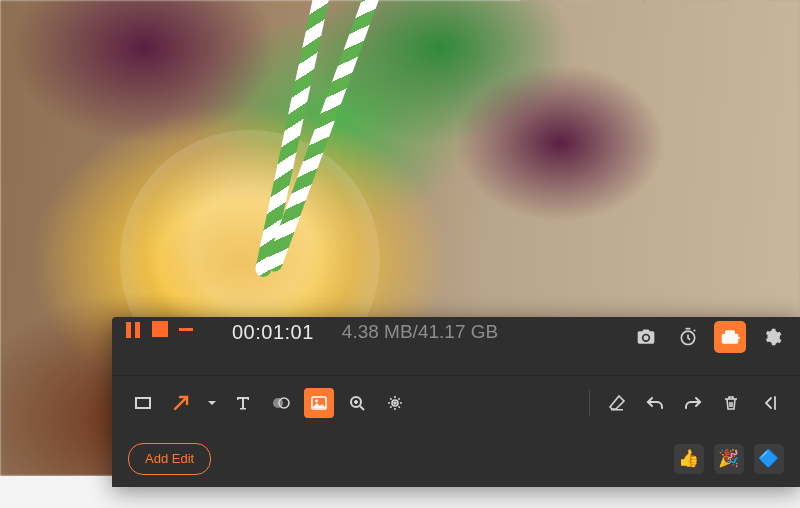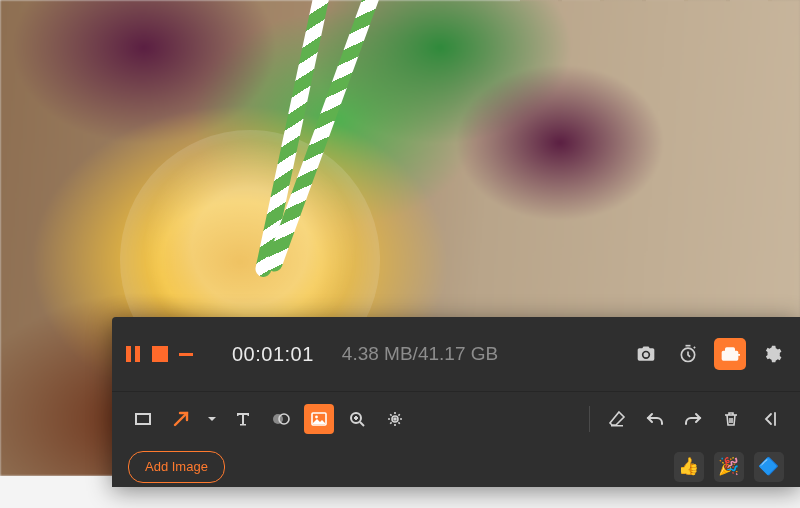--- a/index.html
+++ b/index.html
@@ -29,21 +29,21 @@
     box-shadow:inset 0 0 60px rgba(255,255,255,.25)}
   .footer-strip{position:absolute;left:0;right:0;bottom:0;height:32px;background:#f4f4f4}
 
   
   .panel{
     position:absolute;left:112px;bottom:21px;width:688px;height:170px;
     background:#2f2f2f;color:#d7d7d7;border-top-left-radius:4px;
     box-shadow:0 4px 24px rgba(0,0,0,.45);
     display:flex;flex-direction:column;
   }
-  .row1{height:50px;display:flex;align-items:center;padding:12px 12px;gap:10px;border-bottom:1px solid #262626}
+  .row1{height:50px;display:flex;align-items:flex-start;padding:4px 12px;gap:10px;border-bottom:1px solid #262626}
   .ctrl{display:inline-flex;align-items:center;justify-content:center;color:#ff6a2b;cursor:pointer}
   .timer{margin-left:28px;font-size:20px;color:#eaeaea;font-weight:500;letter-spacing:.5px}
   .size{margin-left:18px;font-size:19px;color:#8d8d8d}
   .spacer{flex:1}
   .toolicon{width:32px;height:32px;display:inline-flex;align-items:center;justify-content:center;border-radius:5px;cursor:pointer;color:#cfcfcf}
   .toolicon.hot{background:#ff7a2e;color:#fff}
   svg{display:block}
 
   .row2{height:54px;display:flex;align-items:center;padding:0 16px;gap:8px}
   .tbtn{width:30px;height:30px;display:inline-flex;align-items:center;justify-content:center;border-radius:4px;cursor:pointer;color:#d4d4d4}
@@ -200,21 +200,21 @@
       </span>
       <span class="tbtn">
         <svg width="18" height="18" viewBox="0 0 18 18" fill="none" stroke="currentColor" stroke-width="1.8" stroke-linecap="round">
             <path d="M11 4l-5 5 5 5"></path>
             <path d="M15 3v12"></path>
           </svg>
       </span>
     </div>
 
     <div class="row3">
-      <div class="pill">Add Image</div>
+      <div class="pill">Add Edit</div>
 
       <span class="spacer"></span>
 
       <span class="chip">👍</span>
       <span class="chip">🎉</span>
       <span class="chip">🔷</span>
     </div>
 
   </div>
 </div>

